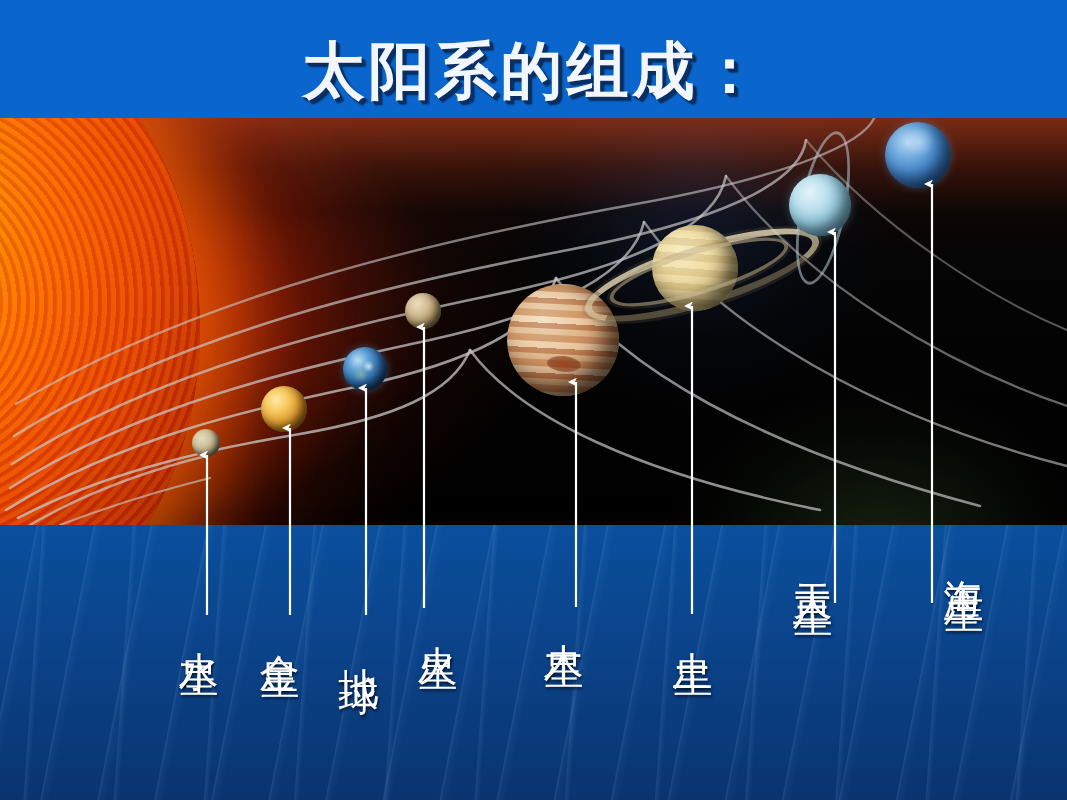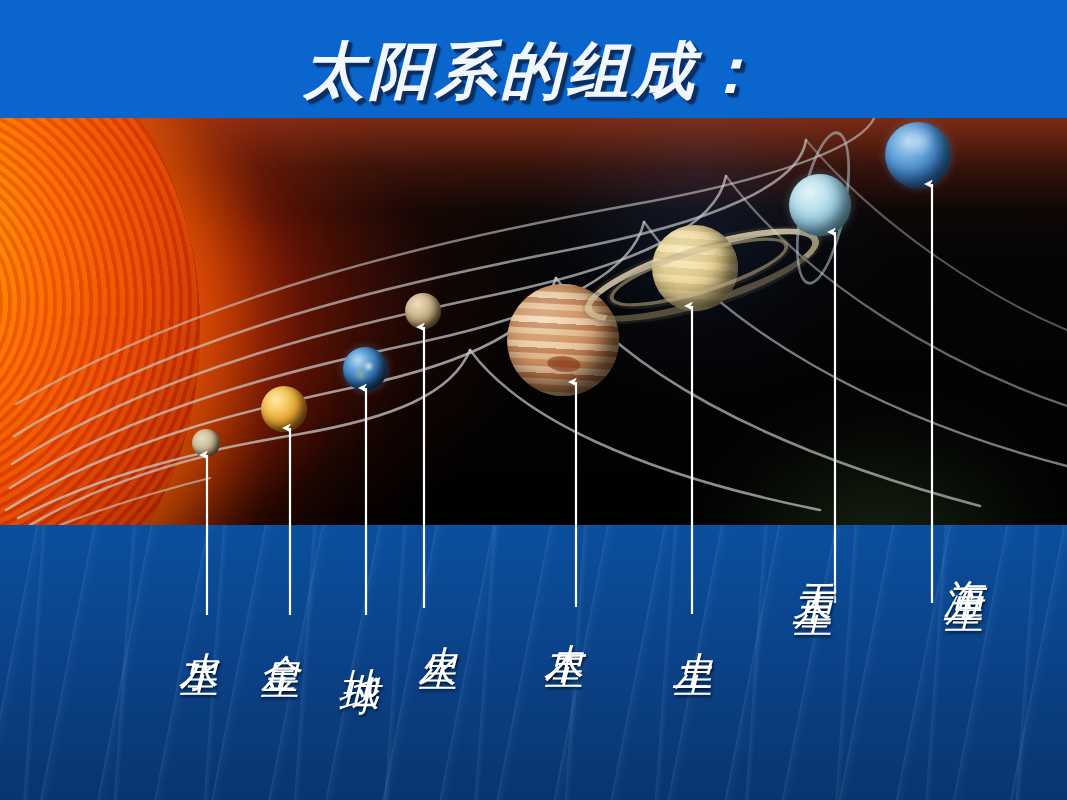--- a/index.html
+++ b/index.html
@@ -8,21 +8,20 @@
     padding: 0;
     background: #07326e;
   }
   #slide {
     position: relative;
     width: 1067px;
     height: 800px;
     overflow: hidden;
     font-family: "Liberation Serif", "DejaVu Serif", serif;
     background: #3b82f6;
-    font-style: italic;
   }
 
   
   .header-band {
     position: absolute;
     left: 0; top: 0;
     width: 1067px;
     height: 118px;
     background: #0a66cc;
     z-index: 6;

